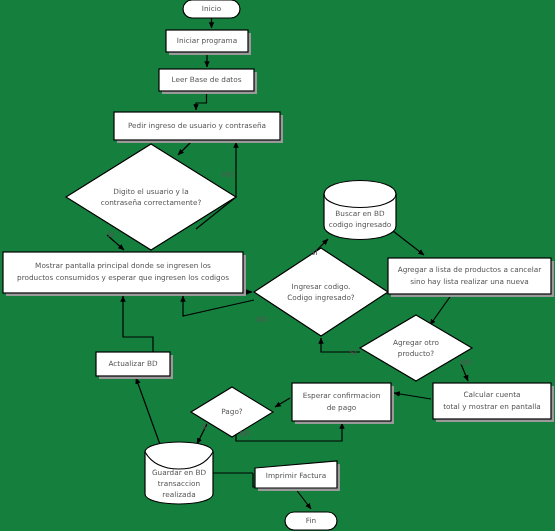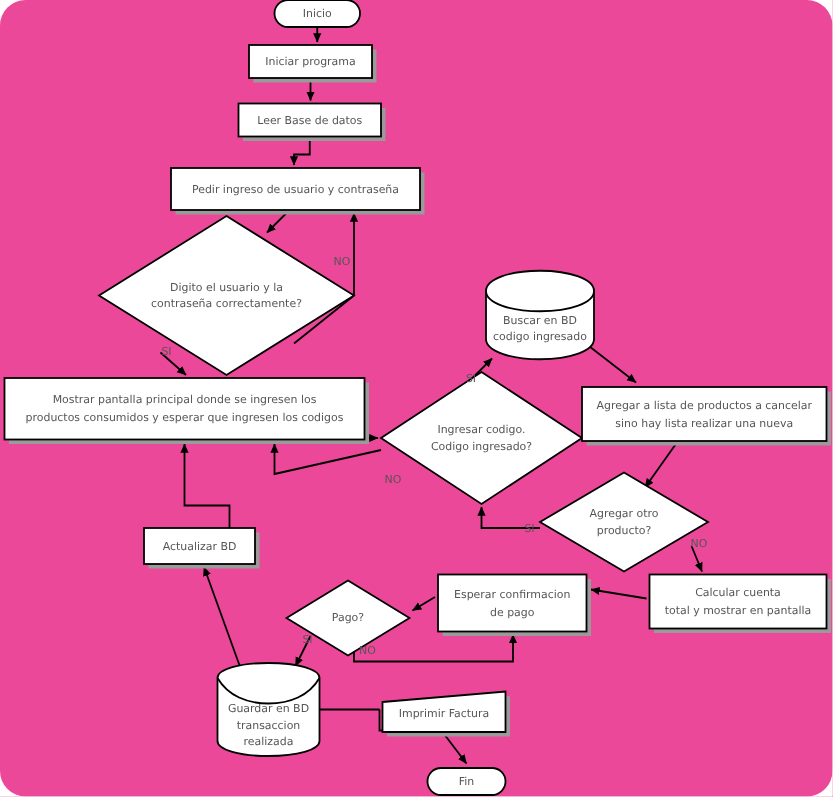--- a/index.html
+++ b/index.html
@@ -4,24 +4,23 @@
 <style>
   html, body {
     margin: 0;
     padding: 0;
     background: #ffffff;
   }
   #flow-root {
     position: relative;
     width: 555px;
     height: 531px;
-    background: #ec4899;
+    background: #15803d;
     overflow: hidden;
     font-family: "DejaVu Sans", sans-serif;
-    border-radius: 17px;
   }
   svg#flow-svg {
     display: block;
     width: 555px;
     height: 531px;
   }
   .shape-stroke {
     fill: #ffffff;
     stroke: #000000;
     stroke-width: 1.2;

